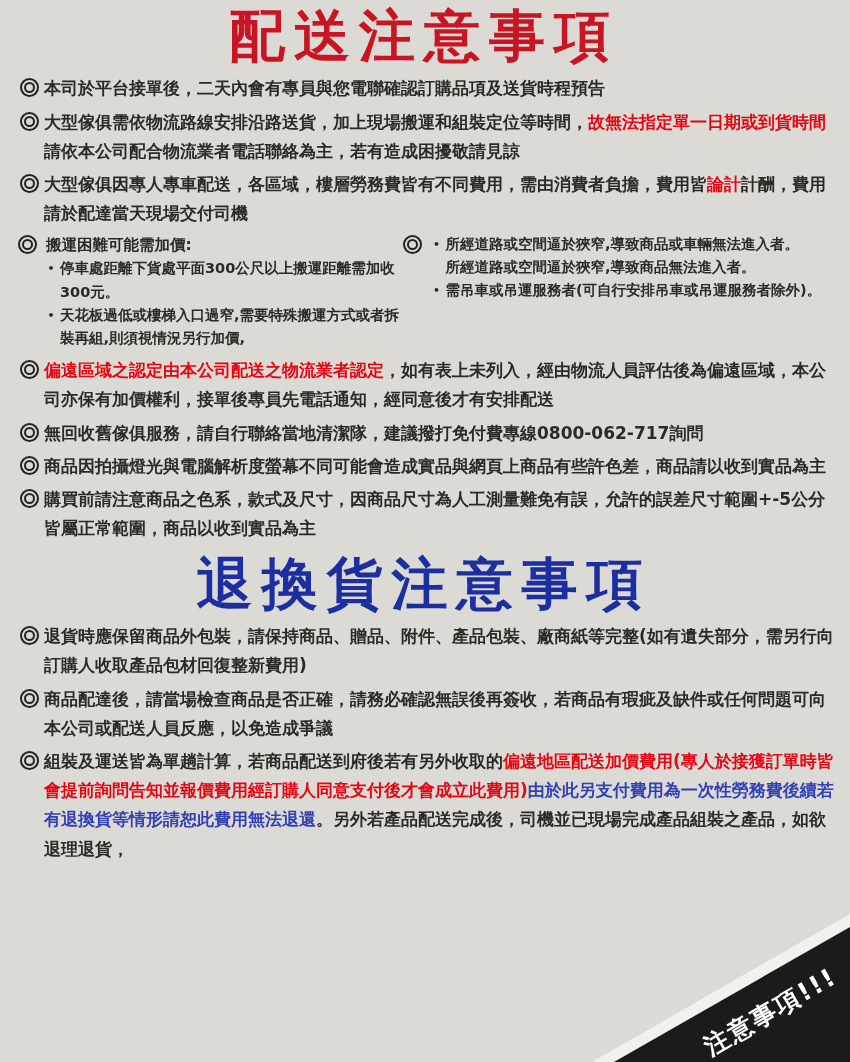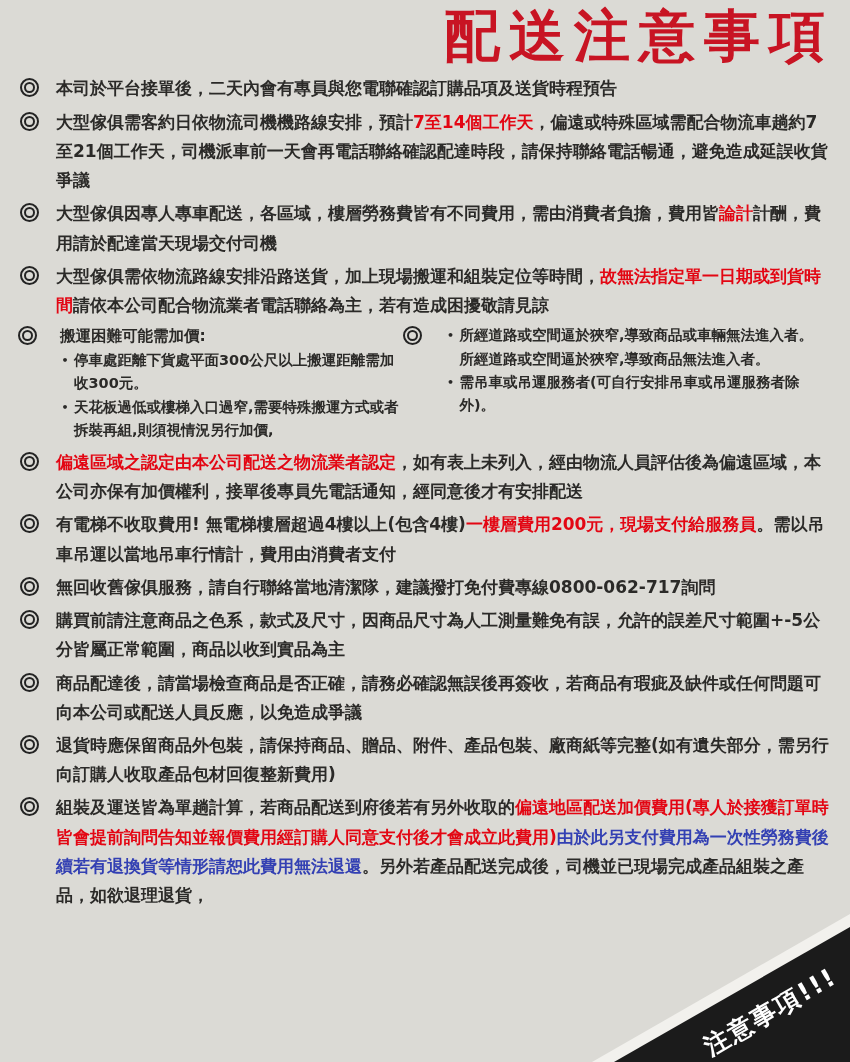--- a/index.html
+++ b/index.html
@@ -13,26 +13,26 @@
   }
   .content{padding:4px 16px 0 14px;}
   .big-title{
     text-align:center;
     font-size:56px;
     font-weight:900;
     letter-spacing:9px;
     line-height:1.08;
     margin:2px 0 8px 0;
   }
-  .big-title.red{color:#c81423;text-align:right;}
+  .big-title.red{color:#c81423;}
   .big-title.blue{color:#1d2ea1;margin-top:10px;}
   .item{
     display:flex;
     align-items:flex-start;
-    gap:12px;
+    gap:0;
     margin:4px 0;
     font-size:17px;
     font-weight:600;
     line-height:1.72;
   }
   .icon-col{flex:0 0 30px;display:flex;justify-content:center;padding-top:4px;}
   .dring{
     width:19px;height:19px;
     border:2px solid #232323;
     border-radius:50%;
@@ -47,21 +47,21 @@
     border-radius:50%;
   }
   .item-text{flex:1;margin:0;}
   .c-r{color:#e30613;}
   .c-b{color:#3340b3;}
   .two-col{
     display:flex;
     align-items:flex-start;
     margin:2px 0 6px 0;
   }
-  .col{display:flex;gap:20px;}
+  .col{display:flex;gap:6px;}
   .col-left{flex:0 0 47%;}
   .col-right{flex:1;}
   .col .icon-col{flex:0 0 26px;padding-top:2px;}
   .col-body{flex:1;font-size:14.5px;font-weight:600;line-height:1.6;}
   .col-heading{font-size:15.5px;font-weight:700;}
   .subline{display:flex;gap:4px;}
   .subdot{flex:0 0 10px;text-align:center;font-size:11px;line-height:23px;}
   .subdot.hidden{visibility:hidden;}
   .corner{position:absolute;right:0;bottom:0;width:0;height:0;}
   .tri-light{
@@ -98,33 +98,27 @@
         <div class="item">
           <span class="icon-col">
             <span class="dring"></span>
           </span>
           <p class="item-text"><span>本司於平台接單後，二天內會有專員與您電聯確認訂購品項及送貨時程預告</span></p>
         </div>
         <div class="item">
           <span class="icon-col">
             <span class="dring"></span>
           </span>
-          <p class="item-text"><span>大型傢俱需客約日依物流司機機路線安排，預計</span><span class="c-r">7至14個工作天</span><span>，偏遠或特殊區域需配合物流車趟約7至21個工作天，司機派車前一天會再電話聯絡確認配達時段，請保持聯絡電話暢通，避免造成延誤收貨爭議</span></p>
+          <p class="item-text"><span>大型傢俱需依物流路線安排沿路送貨，加上現場搬運和組裝定位等時間，</span><span class="c-r">故無法指定單一日期或到貨時間</span><span>請依本公司配合物流業者電話聯絡為主，若有造成困擾敬請見諒</span></p>
         </div>
         <div class="item">
           <span class="icon-col">
             <span class="dring"></span>
           </span>
           <p class="item-text"><span>大型傢俱因專人專車配送，各區域，樓層勞務費皆有不同費用，需由消費者負擔，費用皆</span><span class="c-r">論計</span><span>計酬，費用請於配達當天現場交付司機</span></p>
-        </div>
-        <div class="item">
-          <span class="icon-col">
-            <span class="dring"></span>
-          </span>
-          <p class="item-text"><span>大型傢俱需依物流路線安排沿路送貨，加上現場搬運和組裝定位等時間，</span><span class="c-r">故無法指定單一日期或到貨時間</span><span>請依本公司配合物流業者電話聯絡為主，若有造成困擾敬請見諒</span></p>
         </div>
       </div>
 
     <div class="two-col">
       <div class="col col-left">
         <span class="icon-col">
             <span class="dring"></span>
           </span>
         <div class="col-body" id="col-left-body">
           <div class="col-heading">搬運困難可能需加價:</div>
@@ -163,49 +157,50 @@
         <div class="item">
           <span class="icon-col">
             <span class="dring"></span>
           </span>
           <p class="item-text"><span class="c-r">偏遠區域之認定由本公司配送之物流業者認定</span><span>，如有表上未列入，經由物流人員評估後為偏遠區域，本公司亦保有加價權利，接單後專員先電話通知，經同意後才有安排配送</span></p>
         </div>
         <div class="item">
           <span class="icon-col">
             <span class="dring"></span>
           </span>
-          <p class="item-text"><span>有電梯不收取費用! 無電梯樓層超過4樓以上(包含4樓)</span><span class="c-r">一樓層費用200元，現場支付給服務員</span><span>。需以吊車吊運以當地吊車行情計，費用由消費者支付</span></p>
-        </div>
-        <div class="item">
-          <span class="icon-col">
-            <span class="dring"></span>
-          </span>
           <p class="item-text"><span>無回收舊傢俱服務，請自行聯絡當地清潔隊，建議撥打免付費專線0800-062-717詢問</span></p>
         </div>
         <div class="item">
           <span class="icon-col">
             <span class="dring"></span>
           </span>
+          <p class="item-text"><span>商品因拍攝燈光與電腦解析度螢幕不同可能會造成實品與網頁上商品有些許色差，商品請以收到實品為主</span></p>
+        </div>
+        <div class="item">
+          <span class="icon-col">
+            <span class="dring"></span>
+          </span>
           <p class="item-text"><span>購買前請注意商品之色系，款式及尺寸，因商品尺寸為人工測量難免有誤，允許的誤差尺寸範圍+-5公分皆屬正常範圍，商品以收到實品為主</span></p>
         </div>
       </div>
 
+    <h1 class="big-title blue">退換貨注意事項</h1>
 
     <div id="returns-list">
         <div class="item">
           <span class="icon-col">
             <span class="dring"></span>
           </span>
+          <p class="item-text"><span>退貨時應保留商品外包裝，請保持商品、贈品、附件、產品包裝、廠商紙等完整(如有遺失部分，需另行向訂購人收取產品包材回復整新費用)</span></p>
+        </div>
+        <div class="item">
+          <span class="icon-col">
+            <span class="dring"></span>
+          </span>
           <p class="item-text"><span>商品配達後，請當場檢查商品是否正確，請務必確認無誤後再簽收，若商品有瑕疵及缺件或任何問題可向本公司或配送人員反應，以免造成爭議</span></p>
-        </div>
-        <div class="item">
-          <span class="icon-col">
-            <span class="dring"></span>
-          </span>
-          <p class="item-text"><span>退貨時應保留商品外包裝，請保持商品、贈品、附件、產品包裝、廠商紙等完整(如有遺失部分，需另行向訂購人收取產品包材回復整新費用)</span></p>
         </div>
         <div class="item">
           <span class="icon-col">
             <span class="dring"></span>
           </span>
           <p class="item-text"><span>組裝及運送皆為單趟計算，若商品配送到府後若有另外收取的</span><span class="c-r">偏遠地區配送加價費用(專人於接獲訂單時皆會提前詢問告知並報價費用經訂購人同意支付後才會成立此費用)</span><span class="c-b">由於此另支付費用為一次性勞務費後續若有退換貨等情形請恕此費用無法退還</span><span>。另外若產品配送完成後，司機並已現場完成產品組裝之產品，如欲退理退貨，</span></p>
         </div>
       </div>
   </div>
 

